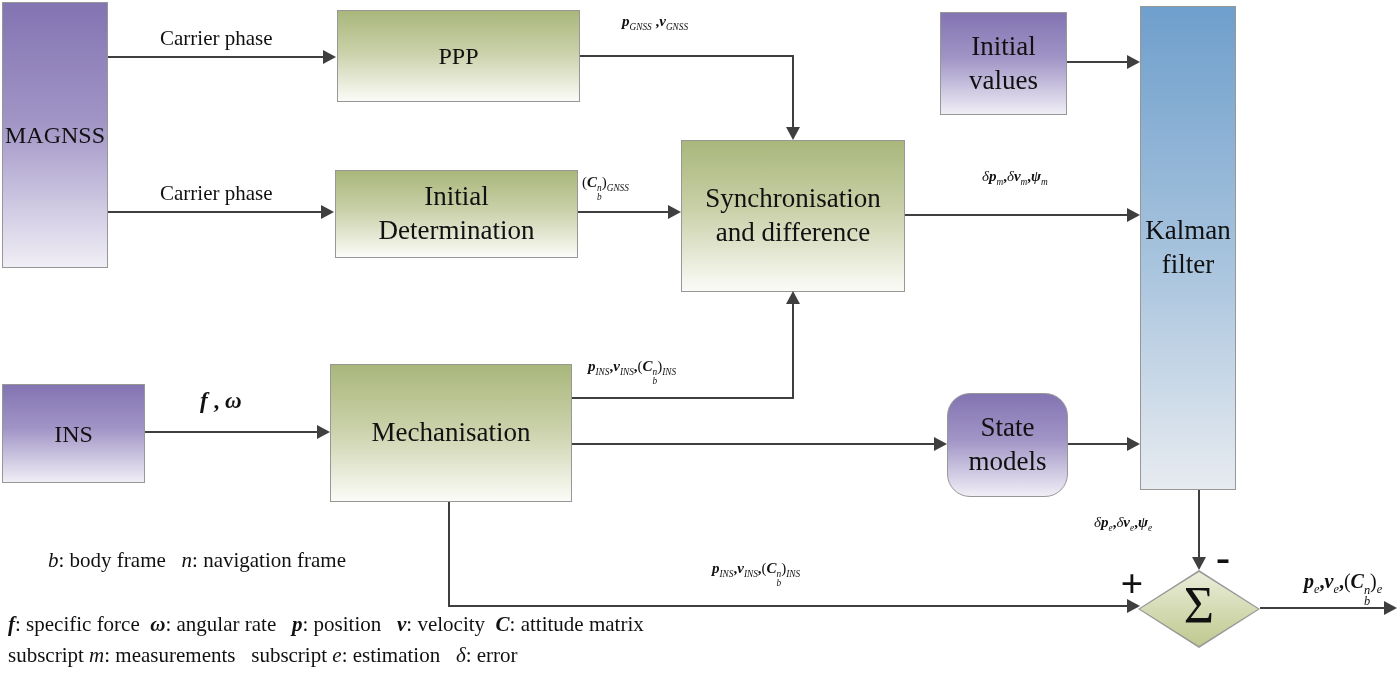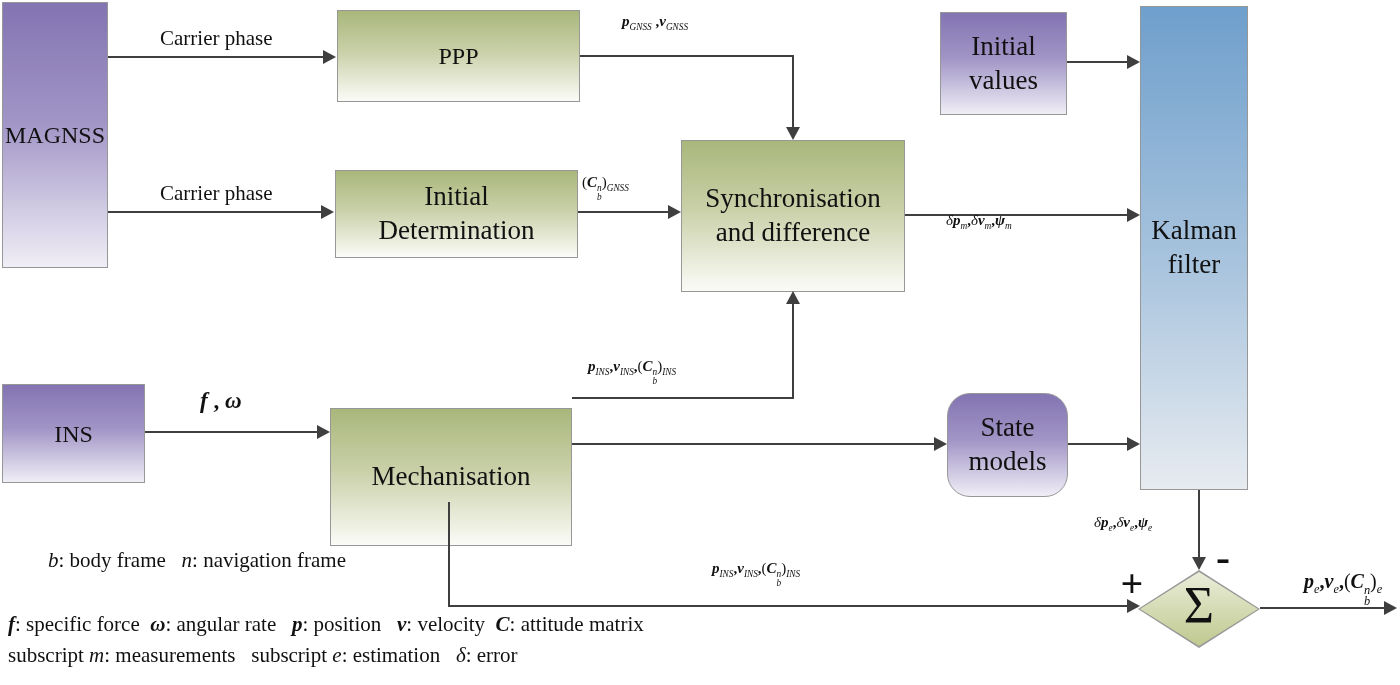--- a/index.html
+++ b/index.html
@@ -49,33 +49,33 @@
     <span class="box-label fs29">PPP</span>
   </div>
   <div class="box green" style="left:335px;top:170px;width:243px;height:88px;">
     <span class="box-label">Initial
 Determination</span>
   </div>
   <div class="box green" style="left:681px;top:140px;width:224px;height:152px;">
     <span class="box-label">Synchronisation
 and difference</span>
   </div>
-  <div class="box green" style="left:330px;top:364px;width:242px;height:138px;margin-top:44px;">
+  <div class="box green" style="left:330px;top:364px;width:242px;height:138px;">
     <span class="box-label">Mechanisation</span>
   </div>
 
   <div class="box purple" style="left:940px;top:12px;width:127px;height:103px;">
     <span class="box-label">Initial
 values</span>
   </div>
   <div class="box purple" style="left:947px;top:393px;width:121px;height:104px;border-radius:23px;">
     <span class="box-label">State
 models</span>
   </div>
-  <div class="box blue" style="left:1140px;top:6px;width:108px;height:484px;">
+  <div class="box blue" style="left:1140px;top:6px;width:96px;height:484px;">
     <span class="box-label">Kalman
 filter</span>
   </div>
 
   <div class="line" style="left:108px;top:56px;width:216px;height:2px;"></div>
   <div class="ah ah-right" style="left:323px;top:50px;"></div>
   <div class="lbl" style="left:160px;top:26px;">Carrier phase</div>
 
   <div class="line" style="left:108px;top:211px;width:214px;height:2px;"></div>
   <div class="ah ah-right" style="left:321px;top:205px;"></div>
@@ -85,21 +85,21 @@
   <div class="line" style="left:792px;top:55px;width:2px;height:73px;"></div>
   <div class="ah ah-down" style="left:786px;top:127px;"></div>
   <div class="mlabel" style="left:622px;top:13px;"><span class="m bi">p</span><sub>GNSS</sub><span class="m b"> ,</span><span class="m bi">v</span><sub>GNSS</sub></div>
 
   <div class="line" style="left:578px;top:211px;width:92px;height:2px;"></div>
   <div class="ah ah-right" style="left:668px;top:205px;"></div>
   <div class="mlabel" style="left:582px;top:174px;"><span class="m n">(</span><span class="m bi">C</span><span class="stack"><span>n</span><span>b</span></span><span class="m n">)</span><sub>GNSS</sub></div>
 
   <div class="line" style="left:905px;top:214px;width:224px;height:2px;"></div>
   <div class="ah ah-right" style="left:1127px;top:208px;"></div>
-  <div class="mlabel" style="left:946px;top:168px;margin-top:44px;"><span class="m i">δ</span><span class="m bi">p</span><sub>m</sub><span class="m b">,</span><span class="m i">δ</span><span class="m bi">v</span><sub>m</sub><span class="m b">,</span><span class="m bi">ψ</span><sub>m</sub></div>
+  <div class="mlabel" style="left:982px;top:168px;"><span class="m i">δ</span><span class="m bi">p</span><sub>m</sub><span class="m b">,</span><span class="m i">δ</span><span class="m bi">v</span><sub>m</sub><span class="m b">,</span><span class="m bi">ψ</span><sub>m</sub></div>
 
   <div class="line" style="left:1067px;top:61px;width:62px;height:2px;"></div>
   <div class="ah ah-right" style="left:1127px;top:55px;"></div>
 
   <div class="line" style="left:145px;top:431px;width:174px;height:2px;"></div>
   <div class="ah ah-right" style="left:317px;top:425px;"></div>
   <div class="mlabel" style="left:200px;top:388px;font-size:23px;"><span class="m bi">f</span><span class="m b"> , </span><span class="m bi">ω</span></div>
 
   <div class="line" style="left:572px;top:397px;width:222px;height:2px;"></div>
   <div class="line" style="left:792px;top:303px;width:2px;height:96px;"></div>

